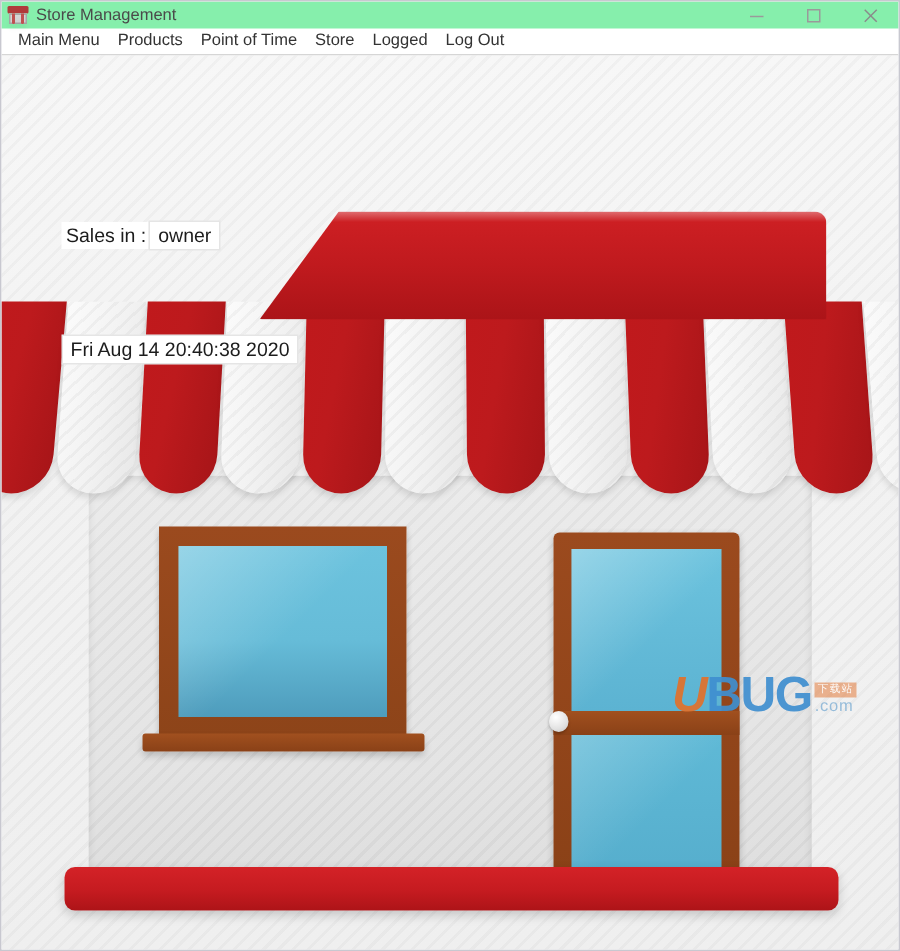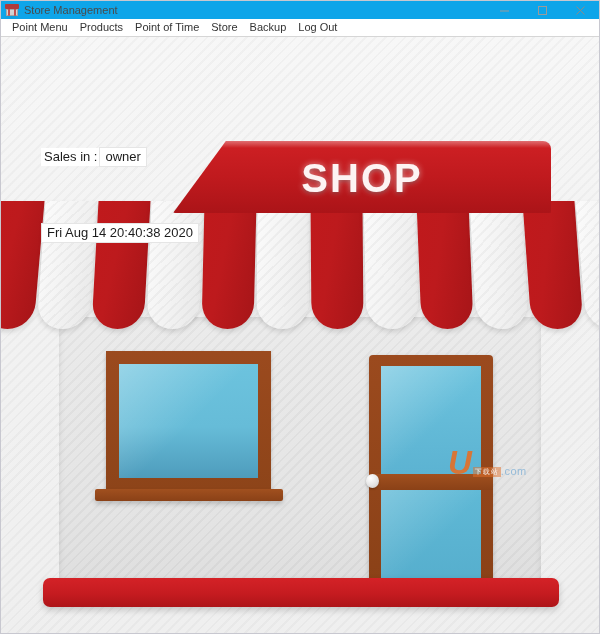--- a/index.html
+++ b/index.html
@@ -15,21 +15,21 @@
     box-sizing: border-box;
     border: 1px solid #c8c8d0;
     background: #ffffff;
     overflow: hidden;
   }
 
   
   .titlebar {
     position: relative;
     height: 18px;
-    background: #0ea5e9;
+    background: #86efac;
     display: flex;
     align-items: center;
     user-select: none;
   }
   .tb-icon {
     width: 14px; height: 14px;
     margin-left: 4px; margin-right: 5px;
     position: relative;
     flex: none;
   }
@@ -340,22 +340,22 @@
   }
   .wm-bug {
     font-size: 33px;
     font-weight: bold;
     color: #3f8fd0;
     line-height: 30px;
     letter-spacing: -1px;
   }
   .wm-right {
     display: flex;
-    flex-direction: row;
-    align-items: flex-end;
+    flex-direction: column;
+    align-items: flex-start;
     margin-left: 2px;
     margin-bottom: 1px;
   }
   .wm-cn {
     font-size: 7px;
     color: #e2712b;
     background: rgba(226,113,43,0.55);
     color: #ffffff;
     padding: 1px 2px;
     line-height: 8px;
@@ -395,37 +395,36 @@
       <div class="tb-btn">
         <svg width="11" height="11" viewBox="0 0 11 11" aria-hidden="true">
           <line x1="1.5" y1="1.5" x2="9.5" y2="9.5" stroke="#8a8a8a" stroke-width="1"></line>
           <line x1="9.5" y1="1.5" x2="1.5" y2="9.5" stroke="#8a8a8a" stroke-width="1"></line>
         </svg>
       </div>
     </div>
   </div>
 
   <div class="menubar">
-    <div class="menu-item">Point Menu</div>
+    <div class="menu-item">Main Menu</div>
     <div class="menu-item">Products</div>
     <div class="menu-item">Point of Time</div>
     <div class="menu-item">Store</div>
-    <div class="menu-item">Backup</div>
+    <div class="menu-item">Logged</div>
     <div class="menu-item">Log Out</div>
   </div>
 
   <div class="canvas">
 
     <div class="shop">
       <div class="wall"></div>
 
       <div class="banner">
         <div class="banner-top-hl"></div>
       </div>
-      <div class="banner-text">SHOP</div>
 
       <div class="awning" id="awning">
           <div class="stripe" style="left: -14px; transform: skewX(-4.95deg);"></div>
           <div class="stripe w" style="left: 40px; transform: skewX(-4.05deg);"></div>
           <div class="stripe" style="left: 94px; transform: skewX(-3.15deg);"></div>
           <div class="stripe w" style="left: 148px; transform: skewX(-2.25deg);"></div>
           <div class="stripe" style="left: 202px; transform: skewX(-1.35deg);"></div>
           <div class="stripe w" style="left: 256px; transform: skewX(-0.45deg);"></div>
           <div class="stripe" style="left: 310px; transform: skewX(0.45deg);"></div>
           <div class="stripe w" style="left: 364px; transform: skewX(1.35deg);"></div>
@@ -455,20 +454,21 @@
       <span class="field-label">Sales in :</span>
       <span class="field-value">owner</span>
     </div>
 
     <div class="field-row" id="datetime-row">
       <span class="field-value">Fri Aug 14 20:40:38 2020</span>
     </div>
 
     <div class="watermark">
       <span class="wm-u">U</span>
+      <span class="wm-bug">BUG</span>
       <span class="wm-right">
         <span class="wm-cn">下载站</span>
         <span class="wm-com">.com</span>
       </span>
     </div>
 
   </div>
 </div>
 
 </body></html>

